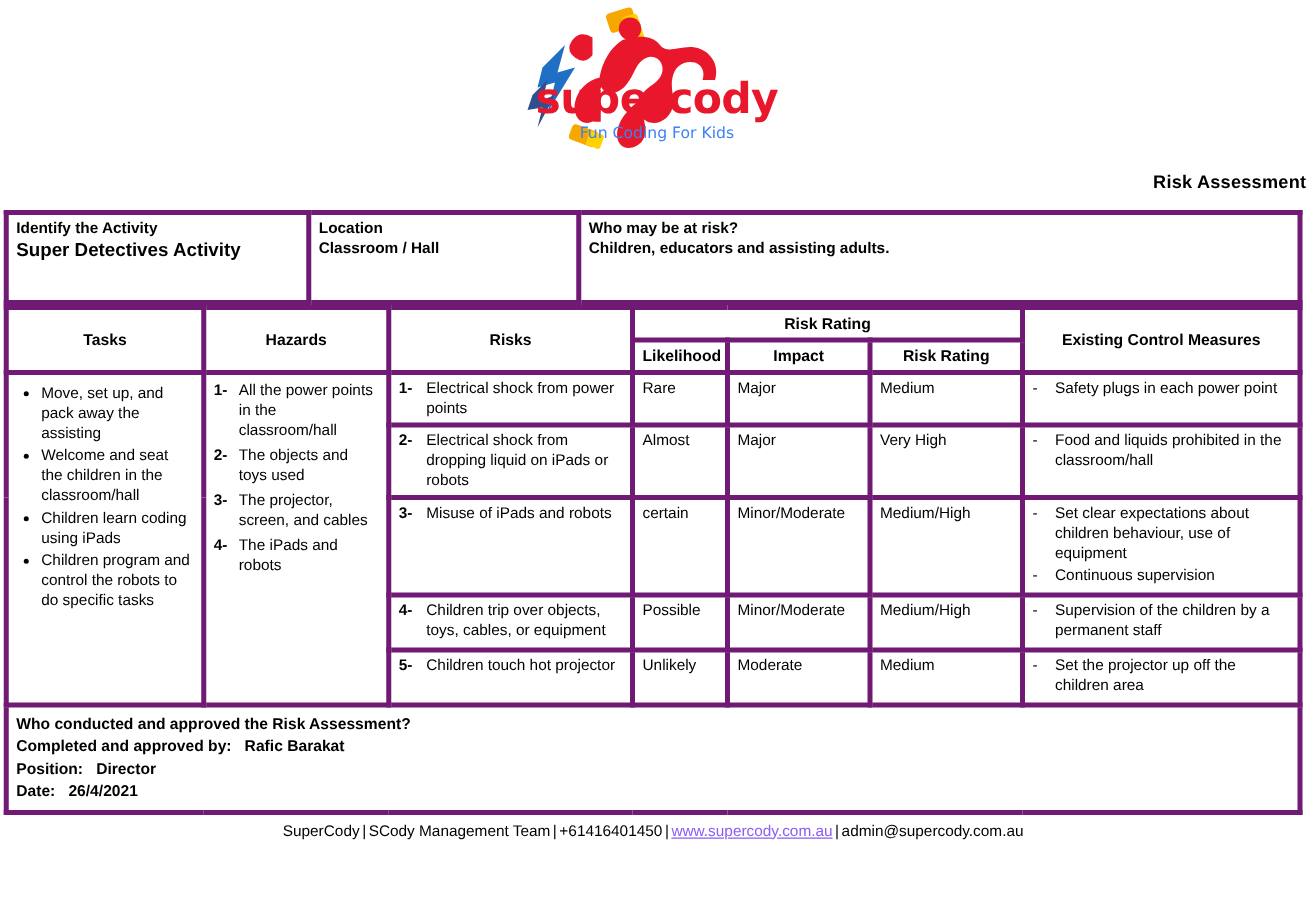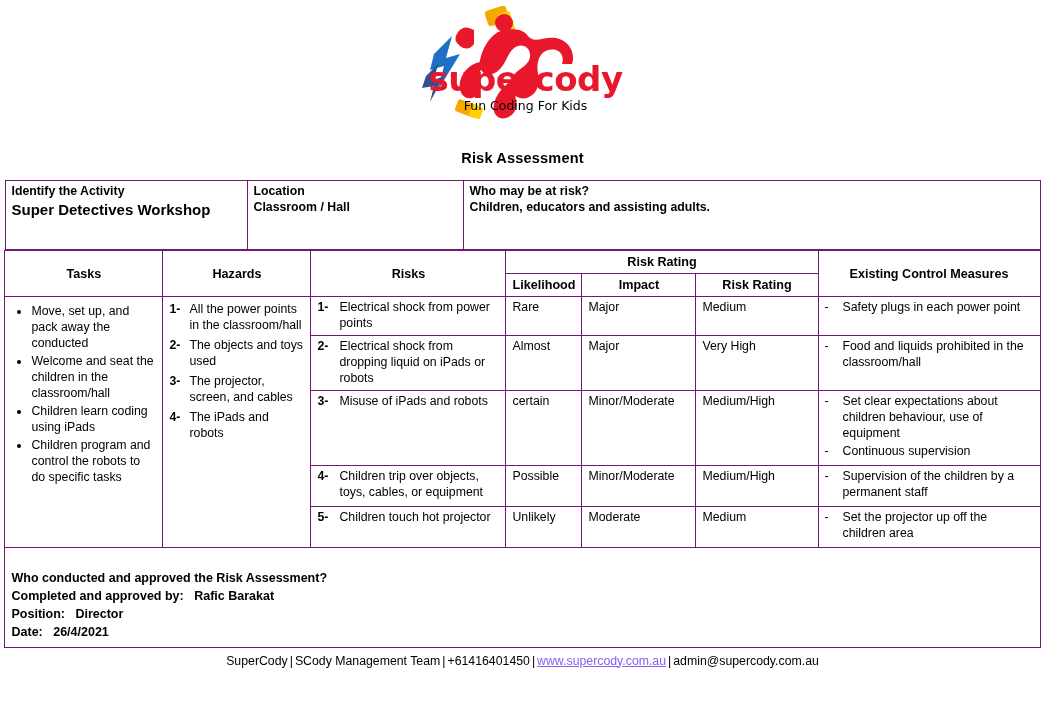--- a/index.html
+++ b/index.html
@@ -34,37 +34,37 @@
   }
   .logo {
     position: relative;
     width: 230px;
     height: 126px;
   }
   .logo svg { display: block; }
 
   
   .doc-title {
-    text-align: center;
+    text-align: right;
     font-weight: bold;
     font-size: 14.5px;
     letter-spacing: 0.2px;
-    margin-top: 16px;
+    margin-top: 4px;
     margin-bottom: 14px;
   }
 
   
   .tbl {
     border-collapse: collapse;
     width: 1035px;
     margin: 0 auto;
     table-layout: fixed;
   }
   .tbl td, .tbl th {
-    border: 1px solid #701a75;
+    border: 4px solid #701a75;
     vertical-align: top;
     padding: 3px 6px;
     font-size: 12.3px;
     line-height: 1.28;
   }
   .hdr-row td {
     font-weight: bold;
     height: 62px;
   }
   .hdr-label { font-weight: bold; }
@@ -186,38 +186,38 @@
 
         <g>
           <rect x="48" y="96" width="22" height="13" rx="3" fill="#f7a800" transform="rotate(20 59 102)"></rect>
           <rect x="62" y="100" width="12" height="12" rx="2" fill="#ffd200" transform="rotate(20 68 106)"></rect>
         </g>
 
         <path d="M66 24 q-10 -6 -16 2 q-6 8 2 14 q8 6 14 -2 z" fill="#e8172b"></path>
       </svg>
       <div style="position:absolute;left:6px;top:56px;width:224px;text-align:center;">
         <div style="font-family:'DejaVu Sans',sans-serif;font-size:34px;font-weight:bold;color:#e8172b;letter-spacing:-0.5px;line-height:1;">supercody</div>
-        <div style="font-family:'DejaVu Sans',sans-serif;font-size:12.5px;color:#000000;margin-top:2px;">Fun Coding For Kids</div>
+        <div style="font-family:'DejaVu Sans',sans-serif;font-size:12.5px;color:#3b82f6;margin-top:2px;">Fun Coding For Kids</div>
       </div>
     </div>
   </div>
 
   <div class="doc-title">Risk Assessment</div>
 
   <table class="tbl">
     <colgroup>
       <col style="width:242px">
       <col style="width:216px">
       <col style="width:577px">
     </colgroup>
     <tbody>
         <tr class="hdr-row">
       <td>
         <div class="hdr-label">Identify the Activity</div>
-        <div class="hdr-big">Super Detectives Workshop</div>
+        <div class="hdr-big">Super Detectives Activity</div>
       </td>
       <td>
         <div class="hdr-label">Location</div>
         <div class="hdr-label">Classroom / Hall</div>
       </td>
       <td>
         <div class="hdr-label">Who may be at risk?</div>
         <div class="hdr-label">Children, educators and assisting adults.</div>
       </td>
     </tr>
@@ -245,21 +245,21 @@
     </tr>
     <tr class="col-head">
       <td class="mid">Likelihood</td>
       <td class="mid">Impact</td>
       <td class="mid">Risk Rating</td>
     </tr>
 
     <tr>
       <td rowspan="5">
         <ul class="tasks">
-          <li>Move, set up, and pack away the conducted</li>
+          <li>Move, set up, and pack away the assisting</li>
           <li>Welcome and seat the children in the classroom/hall</li>
           <li>Children learn coding using iPads</li>
           <li>Children program and control the robots to do specific tasks</li>
         </ul>
       </td>
       <td rowspan="5">
         <div class="numlist">
           <div class="numrow">
             <span class="num">1-</span>
             <span class="txt">All the power points in the classroom/hall</span>
@@ -366,21 +366,21 @@
       <td>
         <div class="dashrow">
           <span class="dash">-</span>
           <span>Set the projector up off the children area</span>
         </div>
       </td>
     </tr>
 
     <tr class="approved">
       <td colspan="7">
-        <div style="font-weight:bold;margin-top:17px;">Who conducted and approved the Risk Assessment?</div>
+        <div style="font-weight:bold;">Who conducted and approved the Risk Assessment?</div>
         <div>
           <b>Completed and approved by:</b>
           <span style="font-weight:bold;">&nbsp;</span>
           <b>Rafic Barakat</b>
         </div>
         <div>
           <b>Position:</b>
           <b style="font-weight:bold;">&nbsp;</b>
           <b>Director</b>
         </div>

